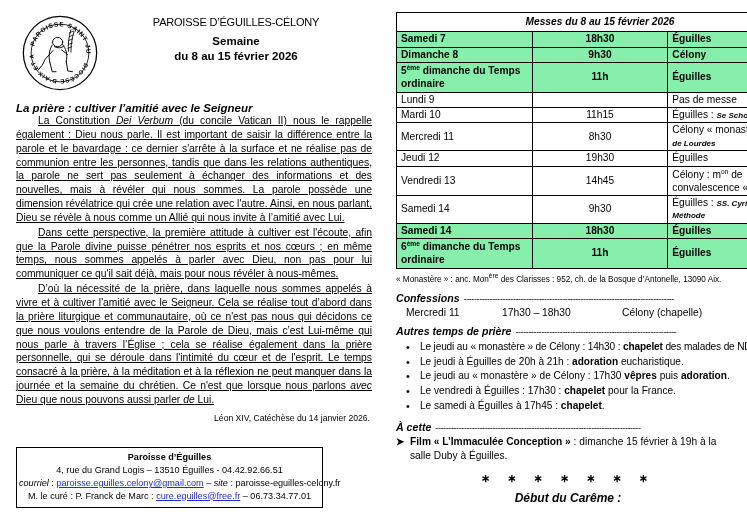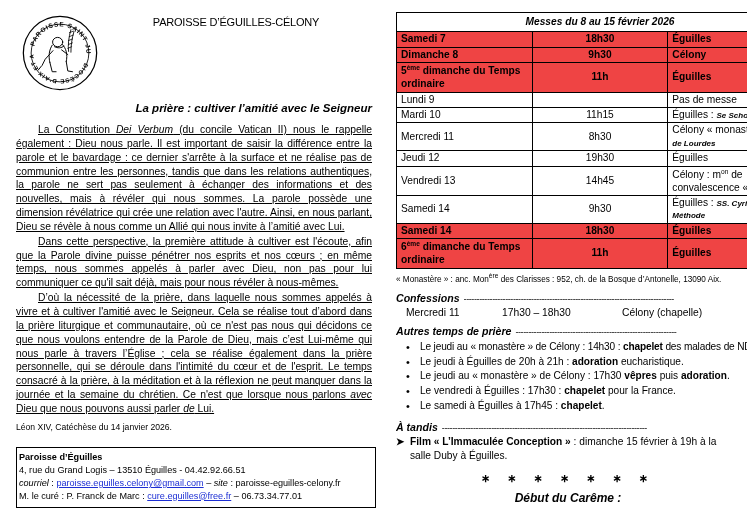--- a/index.html
+++ b/index.html
@@ -59,52 +59,51 @@
     font-weight: bold;
     margin-top: 5px;
     line-height: 1.35;
   }
   .dates {
     font-size: 11.5px;
     font-weight: bold;
     line-height: 1.35;
   }
   .theme {
-    text-align: right;
+    text-align: left;
     font-size: 11.5px;
     font-weight: bold;
     font-style: italic;
     margin-top: 14px;
-    margin-bottom: 9px;
   }
   .body-text p {
     margin: 0;
     font-size: 10.3px;
     line-height: 1.345;
     text-align: justify;
     text-indent: 22px;
     hyphens: none;
     text-decoration: underline;
   }
   .body-text p + p { margin-top: 1px; }
   .signature {
     font-size: 8.6px;
-    text-align: left;
+    text-align: right;
     margin-top: 6px;
     padding-right: 2px;
   }
 
   .contact-box {
     position: absolute;
     left: 16px;
     top: 447px;
-    width: 360px;
+    width: 307px;
     border: 1.2px solid #000;
     box-sizing: border-box;
-    text-align: left;
+    text-align: center;
     padding: 3px 2px 4px 2px;
   }
   .contact-box .line {
     font-size: 9.1px;
     line-height: 1.42;
     white-space: nowrap;
   }
   .contact-box .l1 { font-weight: bold; }
   .contact-box a,
   .contact-box .mail {
@@ -135,21 +134,21 @@
   .col-day { width: 96px; }
   .col-time { width: 58px; text-align: center; }
   .col-place { width: auto; }
   .tbl-title {
     text-align: center;
     font-size: 12px;
     font-weight: bold;
     font-style: italic;
     padding: 3px 2px !important;
   }
-  tr.shaded td { background: #ef4444; }
+  tr.shaded td { background: #86efac; }
   tr.shaded td { font-weight: bold; }
   td.sub {
     font-size: 8.4px;
     font-weight: bold;
     line-height: 1.2;
     padding-top: 2px;
     padding-bottom: 2px;
   }
   td.time-big { font-weight: bold; }
   .saint {
@@ -280,20 +279,22 @@
             <path d="M43,42 C47,44 52,44 55,41"></path>
             <path d="M26,67 L22,72"></path>
             <path d="M64,20 C61,30 60,40 61,48" stroke-width="1.1"></path>
             <path d="M62,24 l5,-2 M62,29 l5,-2 M61,34 l5,-2 M61,39 l5,-2 M60,44 l5,-2" stroke-width="1"></path>
             <path d="M68,22 C65,32 64,41 64,49" stroke-width="1.1"></path>
           </g>
         </svg>
       </div>
       <div class="masthead-text">
         <div class="parish-title">PAROISSE D’ÉGUILLES-CÉLONY</div>
+        <div class="semaine">Semaine</div>
+        <div class="dates">du 8 au 15 février 2026</div>
       </div>
     </div>
 
     <div class="theme">La prière : cultiver l’amitié avec le Seigneur</div>
 
     <div class="body-text">
       <p>
         <span style="text-indent:0">La Constitution </span><i>Dei Verbum</i> (du concile Vatican II) nous le rappelle également : Dieu nous parle. Il est important de saisir la différence entre la parole et le bavardage : ce dernier s'arrête à la surface et ne réalise pas de communion entre les personnes, tandis que dans les relations authentiques, la parole ne sert pas seulement à échanger des informations et des nouvelles, mais à révéler qui nous sommes. La parole possède une dimension révélatrice qui crée une relation avec l'autre. Ainsi, en nous parlant, Dieu se révèle à nous comme un Allié qui nous invite à l’amitié avec Lui.
       </p>
       <p>Dans cette perspective, la première attitude à cultiver est l'écoute, afin que la Parole divine puisse pénétrer nos esprits et nos cœurs ; en même temps, nous sommes appelés à parler avec Dieu, non pas pour lui communiquer ce qu'il sait déjà, mais pour nous révéler à nous-mêmes.</p>
@@ -410,21 +411,21 @@
     </div>
     <ul class="prayer-list">
       <li class="tight">Le jeudi au « monastère » de Célony : 14h30 : <span class="b">chapelet</span> des malades de ND porte du ciel.</li>
       <li>Le jeudi à Éguilles de 20h à 21h : <span class="b">adoration</span> eucharistique.</li>
       <li>Le jeudi au « monastère » de Célony : 17h30 <span class="b">vêpres</span> puis <span class="b">adoration</span>.</li>
       <li>Le vendredi à Éguilles : 17h30 : <span class="b">chapelet</span> pour la France.</li>
       <li>Le samedi à Éguilles à 17h45 : <span class="b">chapelet</span>.</li>
     </ul>
 
     <div class="sec-head">
-      <span>À tandis</span>
+      <span>À cette</span>
       <span class="dashes">-------------------------------------------------------------------------------</span>
     </div>
     <div class="noter-item">
       <span class="arrow">➤</span>
       <span class="b">Film « L’Immaculée Conception »</span><span> : dimanche 15 février à 19h à la salle Duby à Éguilles.</span>
     </div>
 
     <div class="stars">∗ ∗ ∗ ∗ ∗ ∗ ∗</div>
 
     <div class="careme-title">Début du Carême :</div>

